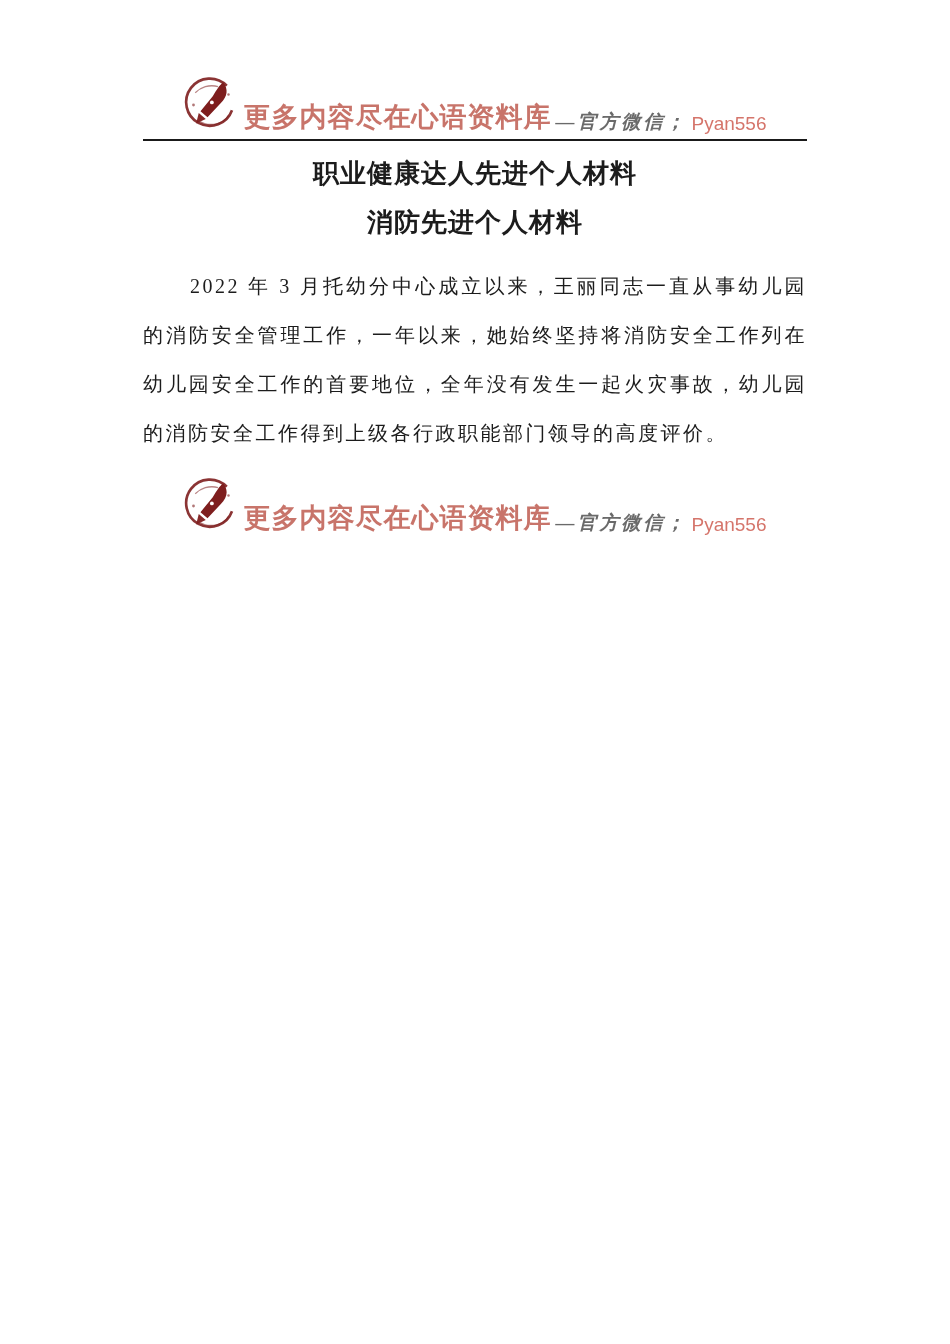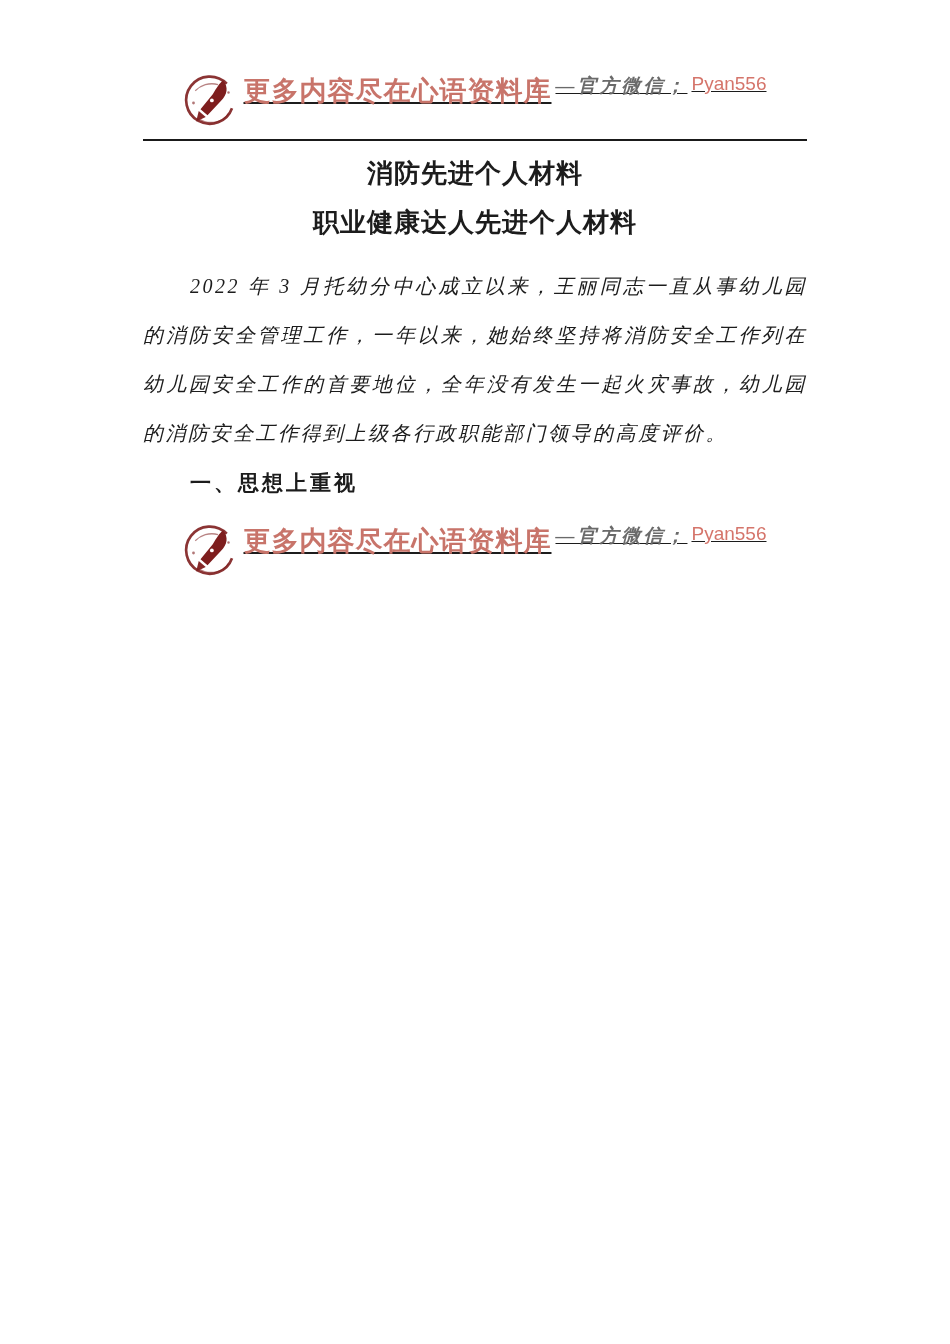--- a/index.html
+++ b/index.html
@@ -15,25 +15,24 @@
     color: var(--ink, #1c1c1c);
     overflow: hidden;
   }
   .content {
     padding: 0 143px;
   }
 
   
   .watermark {
     display: flex;
-    align-items: flex-start;
+    align-items: flex-end;
     justify-content: center;
     gap: 4px;
     height: 62px;
-    text-decoration: underline;
   }
   .watermark.header { margin-top: 73px; }
   .watermark.footer { margin-top: 16px; }
   .wm-logo {
     display: inline-flex;
     width: 56px;
     height: 60px;
     flex: 0 0 auto;
   }
   .wm-brand {
@@ -82,21 +81,20 @@
 
   
   .body-text { margin-top: 23px; }
   .para {
     font-size: 20px;
     line-height: 49px;
     letter-spacing: 2.5px;
     text-align: justify;
     text-indent: 47px;
     color: var(--ink, #1c1c1c);
-    font-style: italic;
   }
   .sec-heading {
     font-family: "Liberation Sans", sans-serif;
     font-size: 21px;
     line-height: 49px;
     font-weight: bold;
     letter-spacing: 3px;
     text-indent: 47px;
     color: var(--ink, #1c1c1c);
   }
@@ -126,26 +124,25 @@
           </g>
         </svg>
       </span>
       <span class="wm-brand">更多内容尽在心语资料库</span>
       <span class="wm-label">—官方微信；</span>
       <span class="wm-id">Pyan556</span>
     </div>
 
     <hr class="rule">
 
+    <div class="doc-title">职业健康达人先进个人材料</div>
     <div class="doc-title second">消防先进个人材料</div>
-    <div class="doc-title">职业健康达人先进个人材料</div>
 
     <div class="body-text">
       <p class="para">2022 年 3 月托幼分中心成立以来，王丽同志一直从事幼儿园的消防安全管理工作，一年以来，她始终坚持将消防安全工作列在幼儿园安全工作的首要地位，全年没有发生一起火灾事故，幼儿园的消防安全工作得到上级各行政职能部门领导的高度评价。</p>
-      <p class="sec-heading">一、思想上重视</p>
     </div>
 
     <div class="watermark footer">
       <span class="wm-logo">
         <svg viewBox="0 0 64 68" width="56" height="60" aria-hidden="true">
           <g fill="none" stroke="var(--logo, #7e1e1e)">
             <path d="M50 12 A 27 27 0 1 0 56 40" stroke-width="3" opacity="0.9"></path>
             <path d="M14 20 C 20 14, 30 10, 40 13" stroke-width="1.5" opacity="0.55"></path>
             <path d="M18 52 C 30 60, 46 56, 52 46" stroke-width="1.5" opacity="0.55"></path>
           </g>

